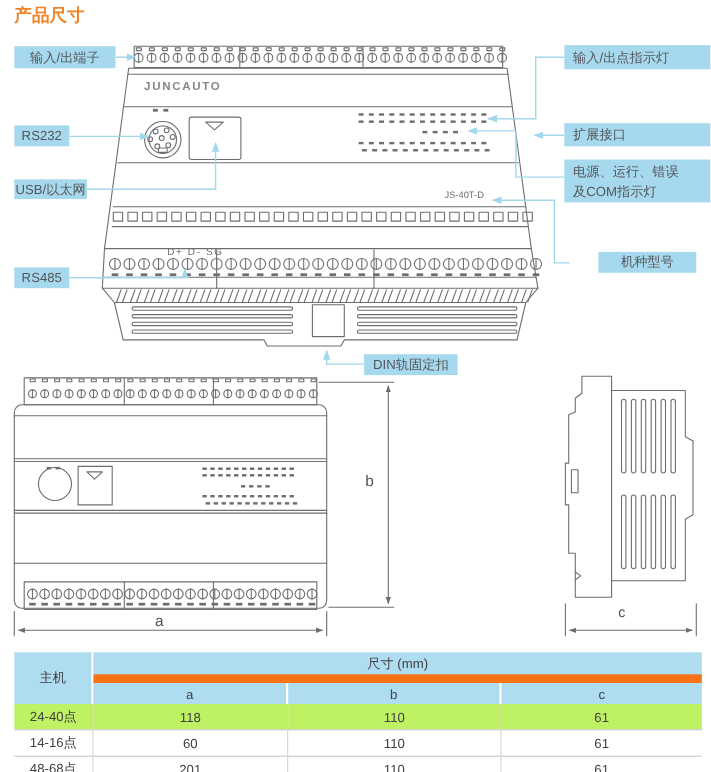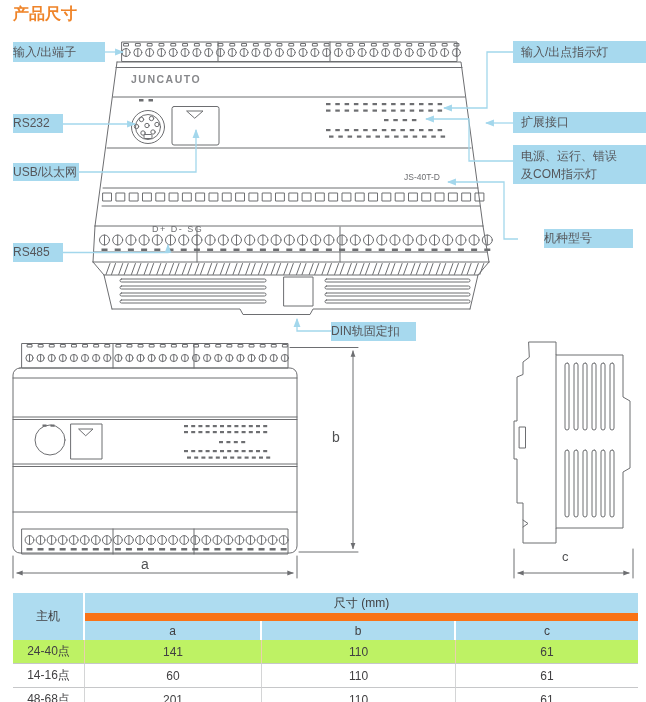--- a/index.html
+++ b/index.html
@@ -4,21 +4,21 @@
 <style>
   html,body{margin:0;padding:0;background:#fff;}
   .page{position:relative;width:646px;height:702px;background:#fff;overflow:hidden;
         font-family:"Liberation Sans","DejaVu Sans",sans-serif;}
   #art{position:absolute;left:0;top:0;}
   .ln{fill:none;stroke:#6d6e71;stroke-width:1;stroke-linejoin:round;stroke-linecap:round;}
   .fl{fill:#6d6e71;stroke:none;}
   .ld{fill:none;stroke:#a3d7ec;stroke-width:1.3;}
   h1.title{position:absolute;left:13px;top:4px;margin:0;font-size:16px;font-weight:bold;color:#ef8429;}
   .callout{position:absolute;background:#a7d9ee;color:#55565a;font-size:12px;line-height:19px;
-           text-align:left;white-space:nowrap;}
+           text-align:center;white-space:nowrap;}
   .callout.right{text-align:left;padding-left:8px;}
   #lb-io   {left:13px; top:42px; width:92px; height:20px;line-height:20px;}
   #lb-rs232{left:13px; top:114px;width:50px; height:19px;}
   #lb-usb  {left:13px; top:163px;width:66px; height:18px;line-height:18px;}
   #lb-rs485{left:13px; top:243px;width:50px; height:19px;}
   #lb-ioled{left:513px;top:41px; width:133px;height:22px;line-height:22px;}
   #lb-exp  {left:513px;top:112px;width:133px;height:21px;line-height:21px;}
   #lb-pwr  {left:513px;top:145px;width:133px;height:37px;line-height:18px;padding-top:2px;}
   #lb-model{left:544px;top:229px;width:89px; height:19px;}
   #lb-din  {left:331px;top:322px;width:85px; height:19px;}
@@ -702,21 +702,21 @@
       <td rowspan="2" class="hdr vsep">主机</td>
       <td colspan="3" class="hdr hsep">尺寸 (mm)</td>
     </tr>
     <tr class="r-abc">
       <td class="hdr vsep">a</td>
       <td class="hdr vsep">b</td>
       <td class="hdr">c</td>
     </tr>
     <tr class="r-data hl">
       <td>24-40点</td>
-      <td>141</td>
+      <td>118</td>
       <td>110</td>
       <td>61</td>
     </tr>
     <tr class="r-data">
       <td>14-16点</td>
       <td>60</td>
       <td>110</td>
       <td>61</td>
     </tr>
     <tr class="r-data last">

